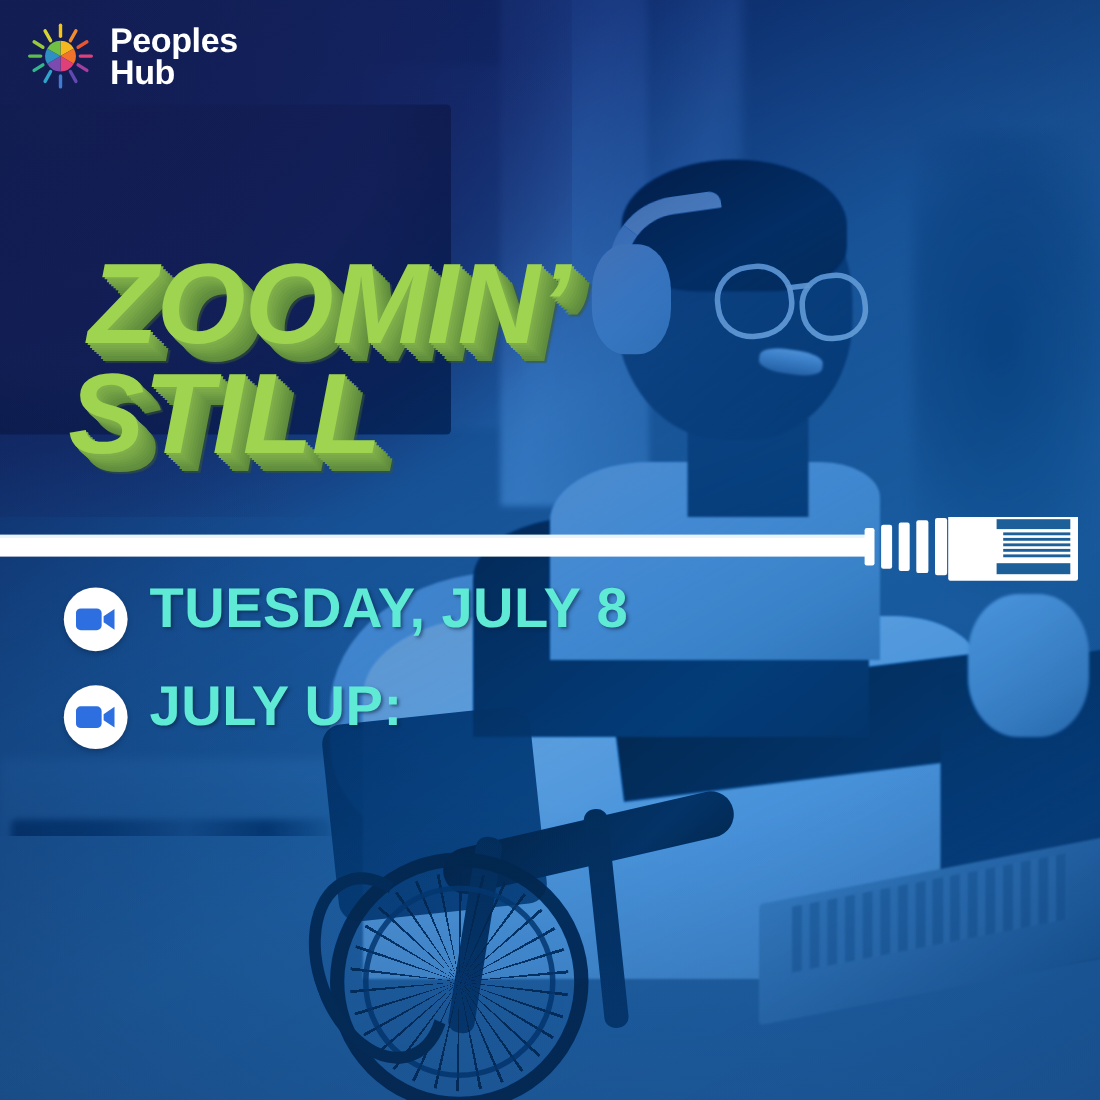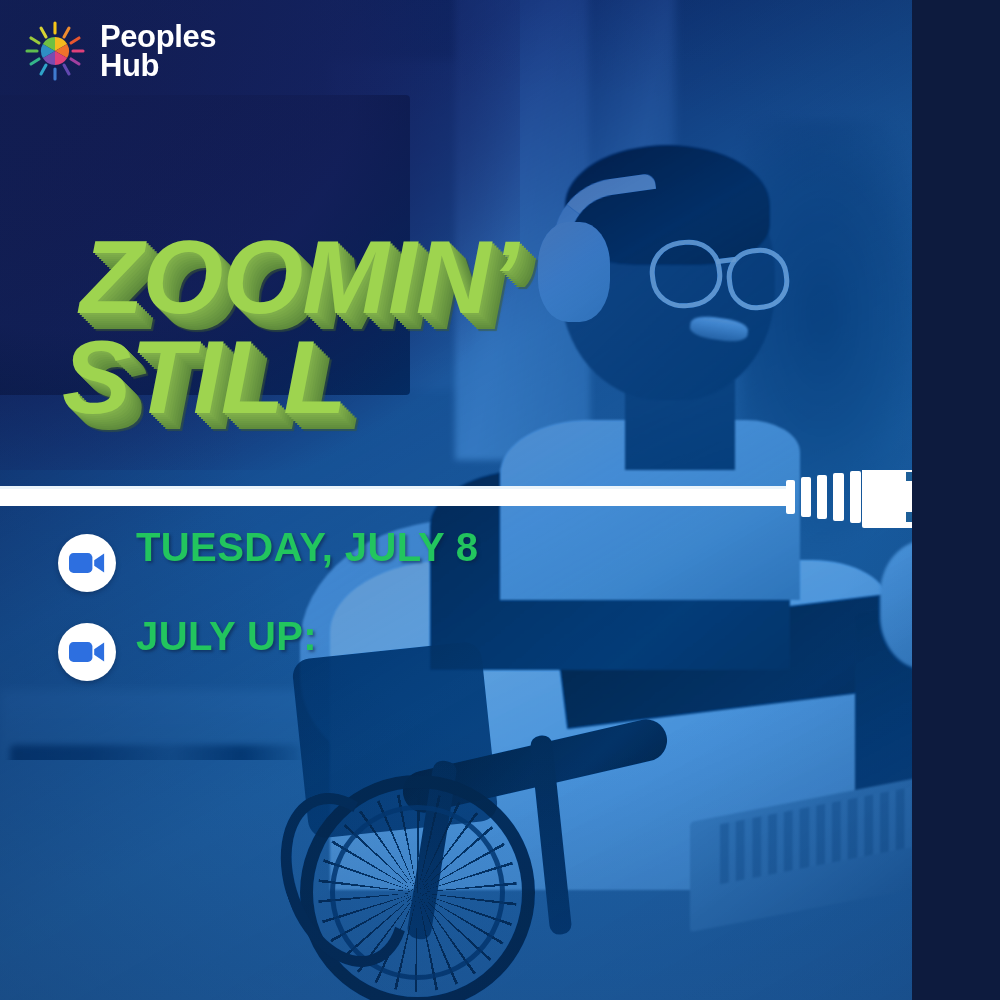--- a/index.html
+++ b/index.html
@@ -1,21 +1,21 @@
 <!DOCTYPE html>
 <html><head>
 <meta charset="utf-8">
 <title>Peoples Hub — Still Zoomin'</title>
 <style>
   html,body{margin:0;padding:0;background:#0d1b3e;}
   *{box-sizing:border-box;}
 
   .poster{
     position:relative;
-    width:912px;height:1000px;
+    width:1000px;height:1000px;
     overflow:hidden;
     font-family:"Liberation Sans", sans-serif;
     user-select:none;
     text-decoration:underline;
   }
 
   
   .photo{position:absolute;inset:0;background:#2878b8;}
 
   
@@ -145,21 +145,21 @@
   .cable{position:absolute;left:0;top:470px;width:100%;height:60px;z-index:7;}
 
   
   .details{position:absolute;left:58px;top:527px;z-index:8;display:flex;
     flex-direction:column;gap:24px;}
   .row{display:flex;align-items:flex-start;gap:20px;}
   .zoom-badge{width:58px;height:58px;border-radius:50%;background:#fff;flex:0 0 auto;
     display:flex;align-items:center;justify-content:center;margin-top:7px;
     box-shadow:0 2px 5px rgba(8,24,52,.35);}
   .row-text{display:flex;flex-direction:column;line-height:1.02;}
-  .row-top{color:#22c55e;font-weight:bold;font-size:40px;letter-spacing:.4px;
+  .row-top{color:#5eead4;font-weight:bold;font-size:51px;letter-spacing:.4px;
     text-shadow:2px 2px 3px rgba(12,30,62,.5);}
   .row-bot{color:#ffffff;font-weight:bold;font-size:37px;letter-spacing:.2px;
     text-shadow:2px 2px 3px rgba(12,30,62,.5);}
 </style>
 </head>
 <body>
 
 <div class="poster">
 
   <div class="photo">

